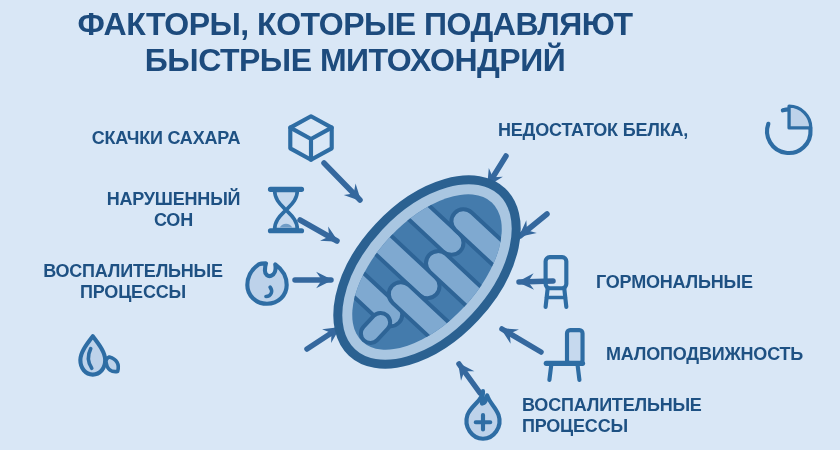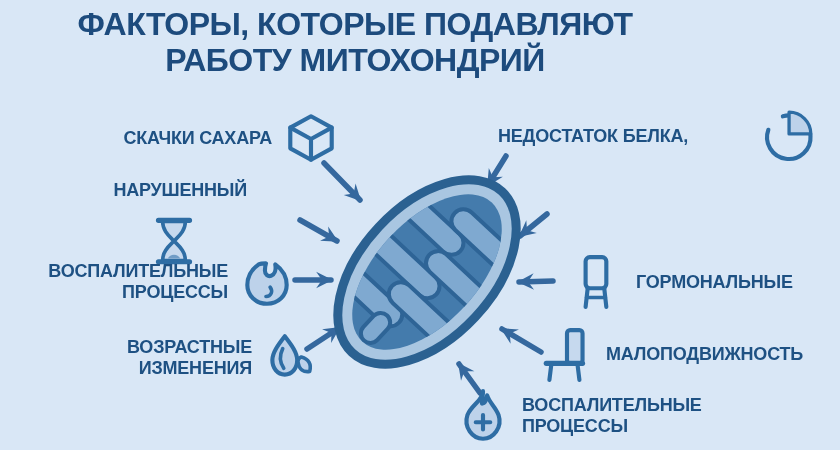--- a/index.html
+++ b/index.html
@@ -20,33 +20,33 @@
   .overlay{position:absolute;left:0;top:0;}
   .factor{
     position:absolute;
     display:flex;align-items:center;gap:10px;
   }
   .flabel{
     color:#1e5183;font-weight:700;
     font-size:18px;line-height:21px;letter-spacing:-0.2px;
     text-transform:uppercase;
   }
-  .factor.leftside .flabel{text-align:right;}
+  .factor.leftside .flabel{text-align:center;}
   .factor.rightside .flabel{text-align:left;}
   .ficon{flex:0 0 auto;width:58px;height:60px;display:flex;align-items:center;justify-content:center;}
   .ficon svg{display:block;}
 </style>
 </head>
 <body>
 
 <div class="canvas">
 
   <div class="title">
     <div>ФАКТОРЫ, КОТОРЫЕ ПОДАВЛЯЮТ</div>
-    <div>РАБОТУ МИТОХОНДРИЙ</div>
+    <div>БЫСТРЫЕ МИТОХОНДРИЙ</div>
   </div>
 
   <svg class="overlay" width="840" height="450" viewBox="0 0 840 450">
     <defs>
       <marker id="ah" viewBox="0 0 12 12" refX="10" refY="6" markerWidth="3.6" markerHeight="3.6" orient="auto">
         <path d="M1,1 L11,6 L1,11 L4.5,6 Z" fill="#35689e"></path>
       </marker>
       <clipPath id="mclip">
           <ellipse cx="0" cy="0" rx="95" ry="51"></ellipse>
         </clipPath>
@@ -84,23 +84,24 @@
       <div>СКАЧКИ САХАРА</div>
     </div>
     <div class="ficon">
       <svg width="58" height="60" viewBox="0 0 56 56" fill="none" stroke="#2e6da4" stroke-width="4" stroke-linejoin="round" stroke-linecap="round">
         <polygon points="28,7 48,18 48,38 28,49 8,38 8,18"></polygon>
         <path d="M8,18 L28,29 L48,18 M28,29 L28,49"></path>
       </svg>
     </div>
   </div>
 
-  <div class="factor leftside" style="left:100px;top:180px;flex-direction:column;">
+  <div class="factor leftside" style="left:100px;top:180px;">
     <div class="flabel" style="width:147px">
       <div>НАРУШЕННЫЙ</div>
+      <div>СОН</div>
     </div>
     <div class="ficon">
       <svg width="58" height="60" viewBox="0 0 56 56" fill="none" stroke="#2e6da4" stroke-linecap="round" stroke-linejoin="round">
         <path d="M17,9 H39 C39,18 33,23 29,27 L28,28 L27,27 C23,23 17,18 17,9 Z" fill="#c6d9ee" stroke-width="3.5"></path>
         <path d="M17,47 H39 C39,38 33,33 29,29 L28,28 L27,29 C23,33 17,38 17,47 Z" fill="#c6d9ee" stroke-width="3.5"></path>
         <path d="M22,45 C24,40 32,40 34,45 Z" fill="#6f9cc6" stroke="none"></path>
         <path d="M13,8 H43 M13,48 H43" stroke-width="5"></path>
       </svg>
     </div>
   </div>
@@ -112,47 +113,43 @@
     </div>
     <div class="ficon">
       <svg width="58" height="60" viewBox="0 0 56 56" fill="none" stroke="#2e6da4" stroke-linecap="round" stroke-linejoin="round">
         <path d="M20,11 C13,16 9,23 9,31 C9,41 17,49 28,49 C39,49 47,41 47,31 C47,23 43,16 36,11 C37,17 35,21 32,22 C29,23 26,21 26,17 C26,15 26,13 27,10 C24,10 22,10 20,11 Z" fill="#bdd2ea" stroke-width="4"></path>
         <path d="M31,33 C34,37 32,42 27,42" stroke-width="3.5"></path>
       </svg>
     </div>
   </div>
 
   <div class="factor leftside" style="left:70px;top:328px;">
-    <div class="flabel" style="width:182px">
-      <div>ВОЗРАСТНЫЕ</div>
-      <div>ИЗМЕНЕНИЯ</div>
-    </div>
     <div class="ficon">
       <svg width="58" height="60" viewBox="0 0 56 56" fill="none" stroke="#2e6da4" stroke-linecap="round" stroke-linejoin="round">
         <path d="M22,7 C29,16 34,23 34,30 C34,38 29,44 22,44 C15,44 10,38 10,30 C10,23 15,16 22,7 Z" fill="#bdd2ea" stroke-width="4"></path>
         <path d="M20,19 C17,25 17,32 21,38" stroke-width="3.5"></path>
         <path d="M38,27 C45,29 48,34 46,41 C40,42 36,39 35,33 C34,30 36,28 38,27 Z" fill="#bdd2ea" stroke-width="3.5"></path>
       </svg>
     </div>
   </div>
 
-  <div class="factor rightside" style="left:498px;top:106px;">
+  <div class="factor rightside" style="left:498px;top:100px;">
     <div class="flabel" style="width:250px">
       <div>НЕДОСТАТОК БЕЛКА,</div>
     </div>
     <div class="ficon">
       <svg width="58" height="60" viewBox="0 0 56 56" fill="none" stroke="#2e6da4" stroke-linecap="round" stroke-linejoin="round">
         <path d="M10,22 A21,21 0 1 0 24,9" stroke-width="4"></path>
         <path d="M30,26 L30,5 A21,21 0 0 1 51,26 Z" fill="#bdd2ea" stroke-width="3.2"></path>
       </svg>
     </div>
   </div>
 
 
-  <div class="factor rightside" style="left:568px;top:252px;justify-content:flex-end;">
+  <div class="factor rightside" style="left:528px;top:252px;justify-content:flex-end;">
     <div class="ficon">
       <svg width="58" height="60" viewBox="0 0 56 56" fill="none" stroke="#2e6da4" stroke-linecap="round" stroke-linejoin="round">
         <rect x="17" y="4" width="20" height="30" rx="4" stroke-width="4"></rect>
         <path d="M19,34 L17,52 M35,34 L37,52" stroke-width="4"></path>
         <path d="M18,43 H36" stroke-width="3.5"></path>
       </svg>
     </div>
     <div class="flabel">
       <div>ГОРМОНАЛЬНЫЕ</div>
     </div>

